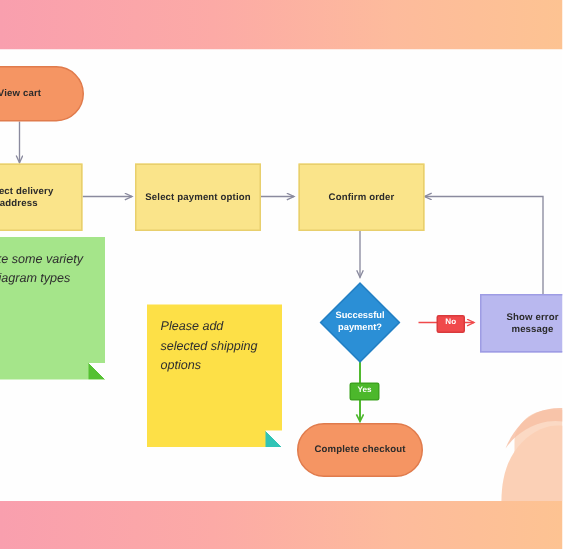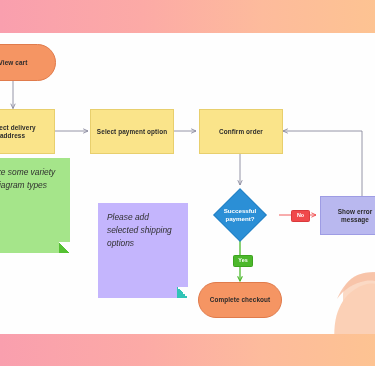--- a/index.html
+++ b/index.html
@@ -136,21 +136,21 @@
     position: absolute;
     box-sizing: border-box;
     padding: 8px 9px;
     font-style: italic;
     font-size: 8.4px;
     line-height: 1.55;
     color: #2f2f2f;
     overflow: hidden;
   }
   .note-green { background: #a5e58a; }
-  .note-teal  { background: #c4b5fd; }
+  .note-teal  { background: #fde047; }
   
   .note .fold {
     position: absolute;
     right: 0;
     bottom: 0;
     width: 11px;
     height: 11px;
   }
   .note-green .fold {
     background: linear-gradient(225deg, #fefefe 0 50%, #55c132 50% 100%);

